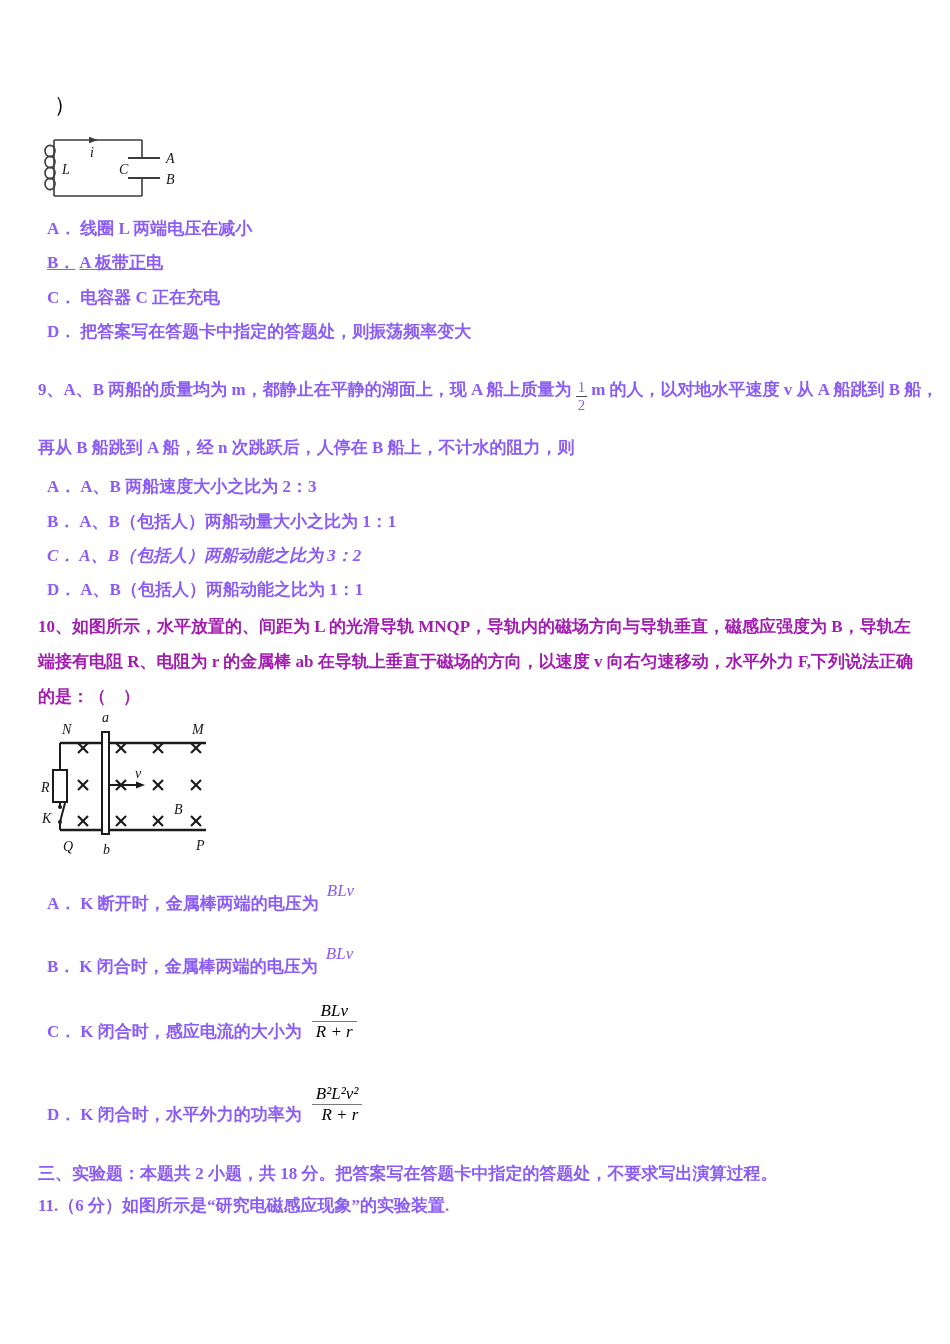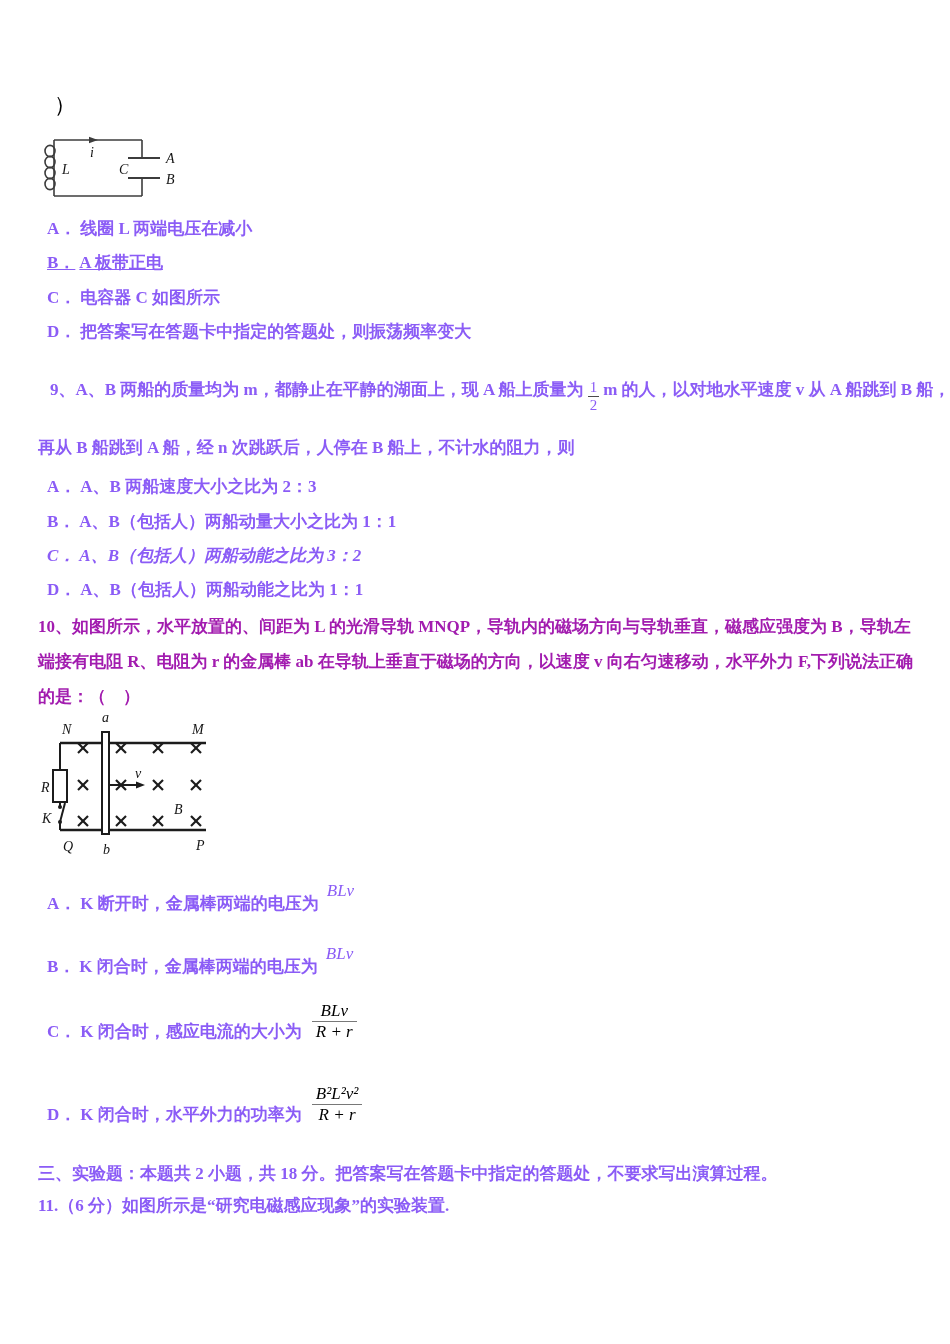--- a/index.html
+++ b/index.html
@@ -8,21 +8,21 @@
   .abs{position:absolute;}
   .cn{font-size:17px;font-weight:bold;line-height:22px;white-space:nowrap;color:#8b5cf6;}
   .stemline{font-size:17px;font-weight:bold;line-height:35px;white-space:nowrap;color:#a21caf;}
   .letter{font-family:"Liberation Serif",serif;font-weight:bold;margin-right:4px;}
   .paren{font-size:22px;font-weight:normal;}
   .raised{font-family:"Liberation Serif",serif;font-style:italic;font-weight:normal;
           position:relative;top:-13px;margin-left:8px;font-size:17px;}
   .frac{display:inline-block;text-align:center;font-family:"Liberation Serif",serif;
         font-style:italic;font-weight:normal;line-height:1.18;font-size:17px;margin-left:10px;}
   .frac .num{display:block;padding:0 4px;}
-  .frac .den{display:block;border-top:1.4px solid #787878;padding:0 4px;}
+  .frac .den{display:block;border-top:1.4px solid #787878;padding:0 4px;text-align:right;}
   .optm{position:absolute;left:47px;display:flex;align-items:flex-end;}
   .inline-frac{display:inline-block;text-align:center;font-family:"Liberation Serif",serif;
                font-weight:normal;font-size:15px;line-height:1.12;vertical-align:-15px;margin:0 4px;}
   .inline-frac .num{display:block;padding:0 2px;}
   .inline-frac .den{display:block;border-top:1.2px solid #4a4a4a;padding:0 2px;}
   svg text{font-family:"Liberation Serif",serif;font-style:italic;font-size:14px;fill:#141414;font-weight:normal;}
   svg .wire{stroke:#3c3c3c;stroke-width:1.6;fill:none;}
   svg .rail{stroke:#1c1c1c;stroke-width:2.6;fill:none;}
   svg .thin{stroke:#1c1c1c;stroke-width:2;fill:none;}
   svg .boxfill{fill:#fff;stroke:#1c1c1c;stroke-width:2;}
@@ -55,27 +55,27 @@
     <text x="124" y="58">B</text>
   </svg>
 
   <div class="abs cn" style="left:47px;top:218px;">
     <span class="letter">A．</span><span>线圈 L 两端电压在减小</span>
   </div>
   <div class="abs cn" style="left:47px;top:252px;text-decoration:underline;">
     <span class="letter">B．</span><span>A 板带正电</span>
   </div>
   <div class="abs cn" style="left:47px;top:287px;">
-    <span class="letter">C．</span><span>电容器 C 如图所示</span>
+    <span class="letter">C．</span><span>电容器 C 正在充电</span>
   </div>
   <div class="abs cn" style="left:47px;top:321px;">
     <span class="letter">D．</span><span>把答案写在答题卡中指定的答题处，则振荡频率变大</span>
   </div>
 
-  <div class="abs cn" style="left:38px;top:379px;margin-left:12px;">
+  <div class="abs cn" style="left:38px;top:379px;">
     <span>9、A、B 两船的质量均为 m，都静止在平静的湖面上，现 A 船上质量为</span><span class="inline-frac"><span class="num">1</span><span class="den">2</span></span><span>m 的人，以对地水平速度 v 从 A 船跳到 B 船，</span>
   </div>
   <div class="abs cn" style="left:38px;top:437px;">再从 B 船跳到 A 船，经 n 次跳跃后，人停在 B 船上，不计水的阻力，则</div>
 
   <div class="abs cn" style="left:47px;top:476px;">
     <span class="letter">A．</span><span>A、B 两船速度大小之比为 2：3</span>
   </div>
   <div class="abs cn" style="left:47px;top:511px;">
     <span class="letter">B．</span><span>A、B（包括人）两船动量大小之比为 1：1</span>
   </div>

